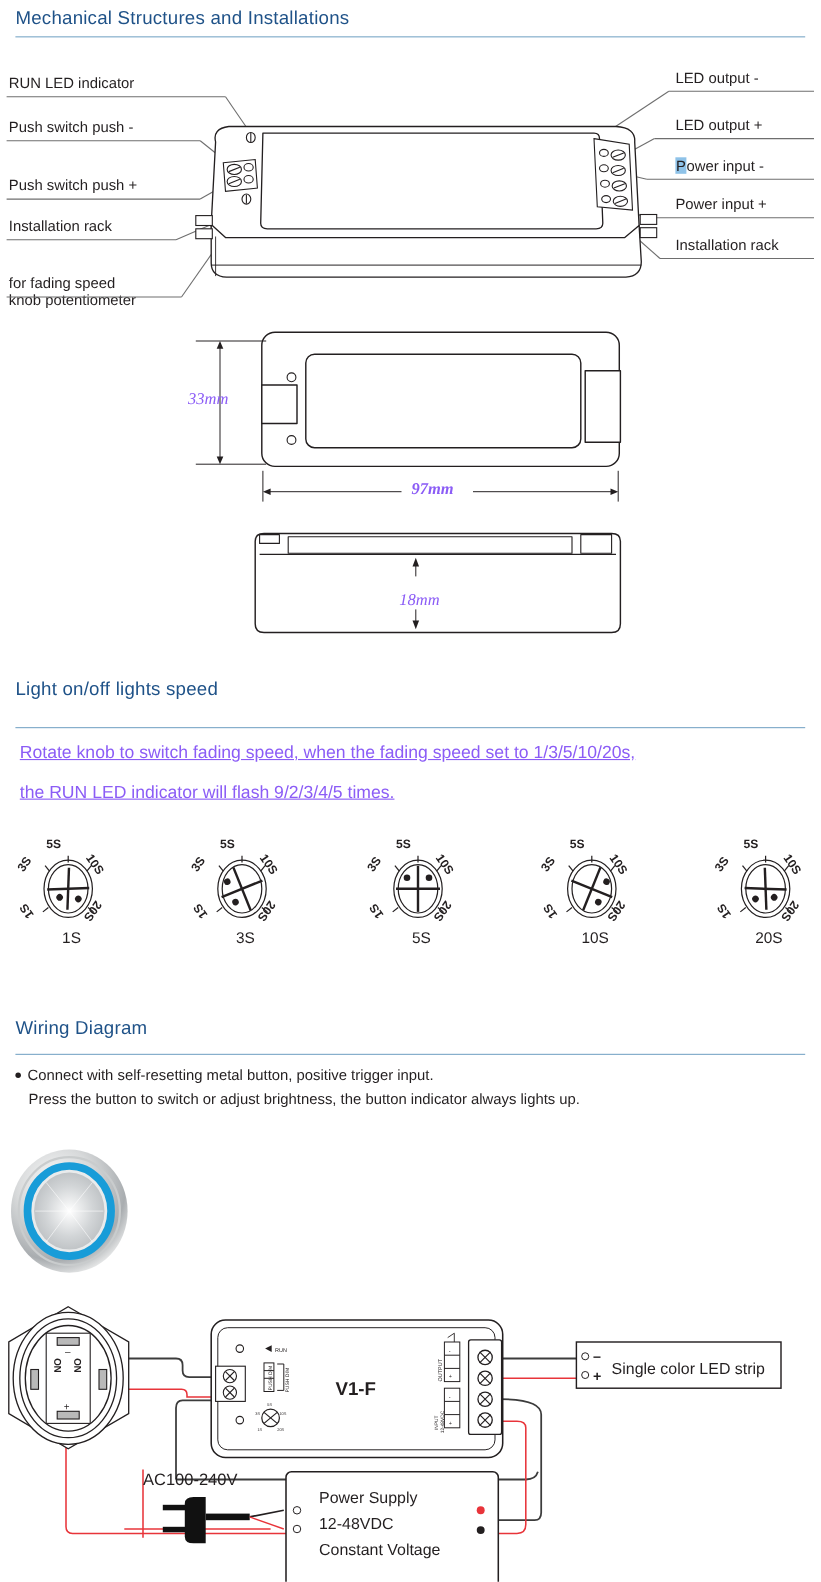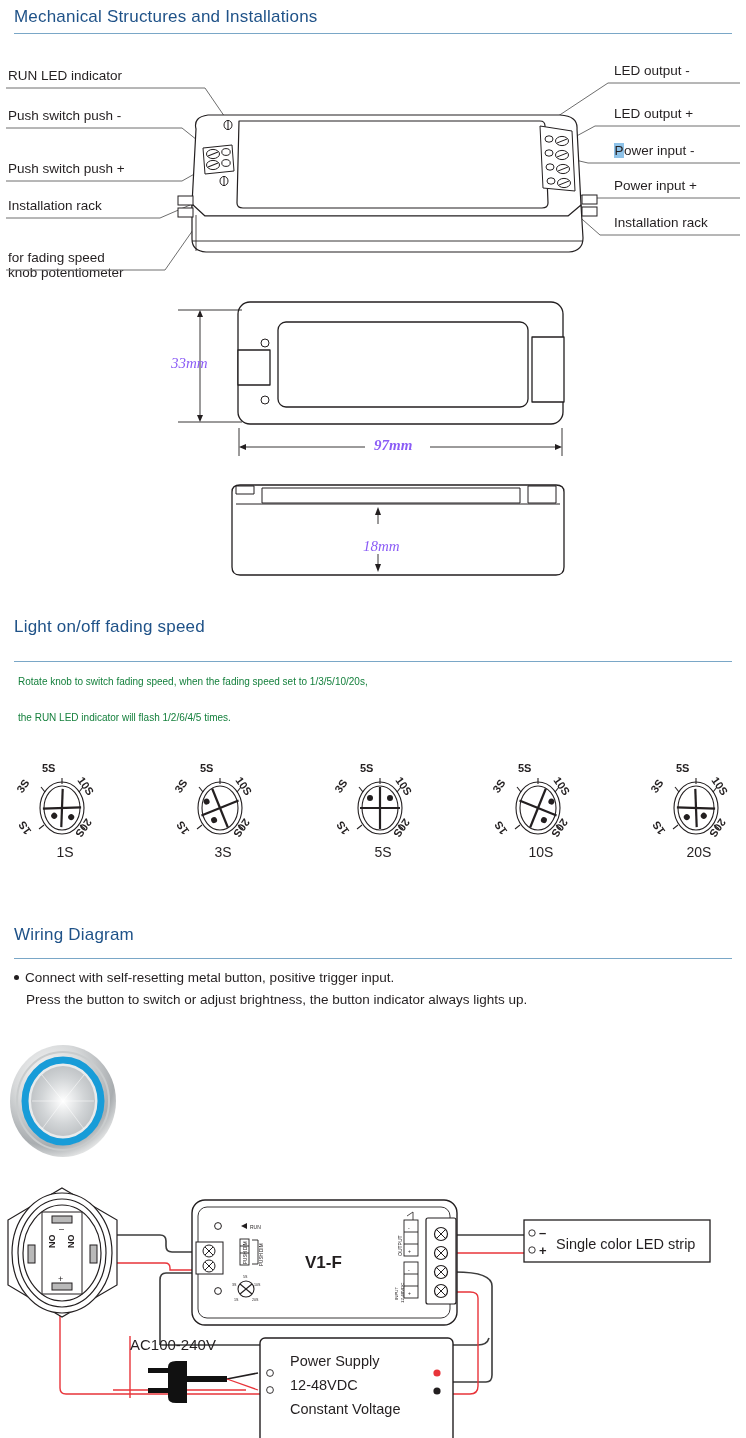--- a/index.html
+++ b/index.html
@@ -14,21 +14,21 @@
   .sec-title{
     font-size:17px;color:#1f5288;letter-spacing:.2px;white-space:nowrap;
   }
   .sec-rule{height:1px;background:#7aa7c7;}
   
   .callout{
     font-size:13.5px;color:#231f20;white-space:nowrap;line-height:1.15;
   }
   .hl-p{background:#8ec2e8;padding:0 .5px;}
   
-  .para{font-size:10px;color:#15803d;white-space:nowrap;}
+  .para{font-size:16px;color:#8b5cf6;white-space:nowrap;text-decoration:underline;}
   .bullet{font-size:13.5px;color:#231f20;white-space:nowrap;}
   .dot{display:inline-block;width:5px;height:5px;border-radius:50%;background:#231f20;vertical-align:middle;margin-right:6px;margin-bottom:2px;}
   
   .dim{font-size:15px;font-style:italic;color:#8b5cf6;font-family:"Liberation Serif",serif;}
   
   .knob-wrap{position:absolute;width:130px;height:108px;}
   .knob-cap{position:absolute;left:0;right:0;text-align:center;font-size:14px;color:#231f20;}
   .knob-tick{position:absolute;font-size:11px;color:#231f20;font-weight:600;}
   svg{display:block;overflow:visible;}
 </style>
@@ -172,24 +172,24 @@
     <line x1="228" y1="218" x2="228" y2="232"></line>
     <line x1="228" y1="262" x2="228" y2="277"></line>
   </g>
   <polygon points="228,215 225,223 231,223" fill="#231f20"></polygon>
   <polygon points="228,280 225,272 231,272" fill="#231f20"></polygon>
 </svg>
 <div class="abs dim" style="left:171px;top:355px;">33mm</div>
 <div class="abs dim" style="left:374px;top:437px;font-weight:bold;">97mm</div>
 <div class="abs dim" style="left:363px;top:538px;text-align:right;">18mm</div>
 
-<div class="abs sec-title" style="left:14px;top:617px;">Light on/off fading speed</div>
+<div class="abs sec-title" style="left:14px;top:617px;">Light on/off lights speed</div>
 <div class="abs sec-rule" style="left:14px;top:661px;width:718px;"></div>
 <div class="abs para" style="left:18px;top:676px;">Rotate knob to switch fading speed, when the fading speed set to 1/3/5/10/20s,</div>
-<div class="abs para" style="left:18px;top:712px;">the RUN LED indicator will flash 1/2/6/4/5 times.</div>
+<div class="abs para" style="left:18px;top:712px;">the RUN LED indicator will flash 9/2/3/4/5 times.</div>
 
 <div class="knob-wrap" style="left:0px;top:762px;">
   <div class="knob-tick" style="left:42px;top:0px;">5S</div>
   <div class="knob-tick" style="left:76px;top:18px;transform:rotate(55deg);">10S</div>
   <div class="knob-tick" style="left:74px;top:60px;transform:rotate(125deg);">20S</div>
   <div class="knob-tick" style="left:18px;top:60px;transform:rotate(-125deg);">1S</div>
   <div class="knob-tick" style="left:16px;top:18px;transform:rotate(-55deg);">3S</div>
   <svg style="position:absolute;left:33px;top:14px;" width="58" height="64">
     <g stroke="#231f20" stroke-width="1.1" fill="none">
       <ellipse cx="29" cy="32" rx="22" ry="26"></ellipse>

